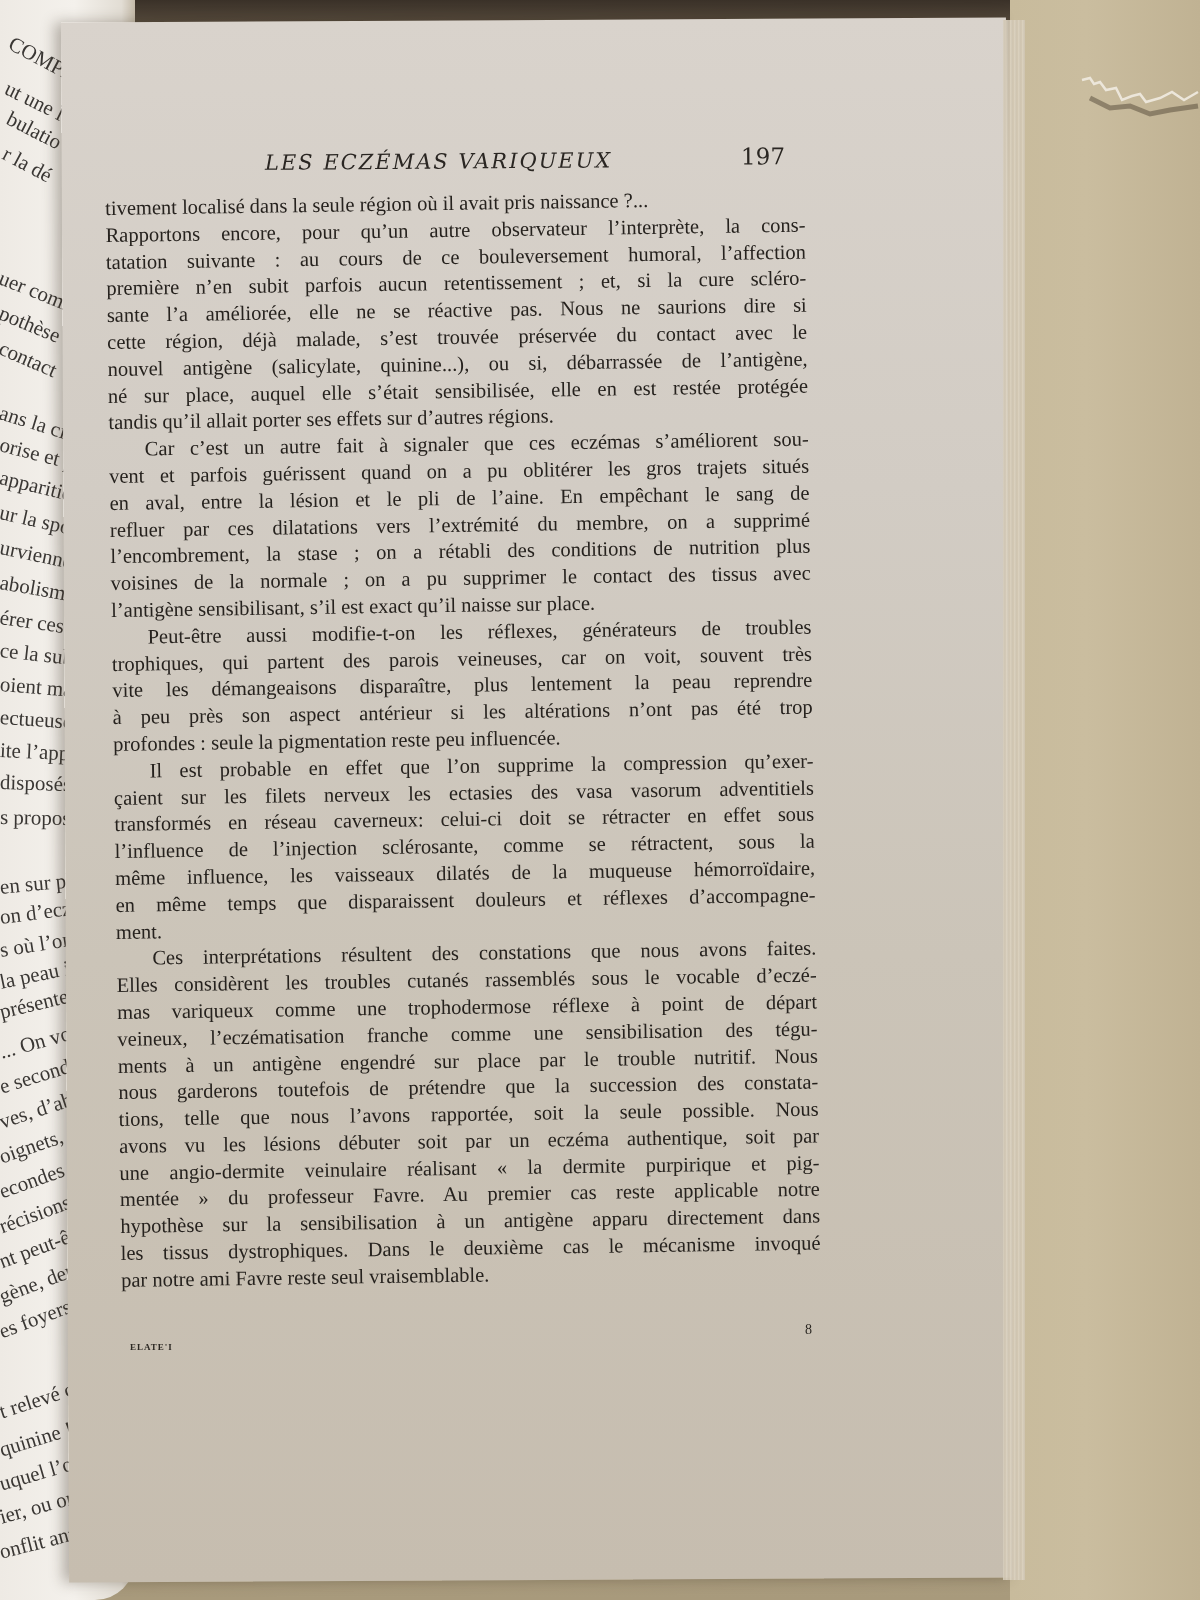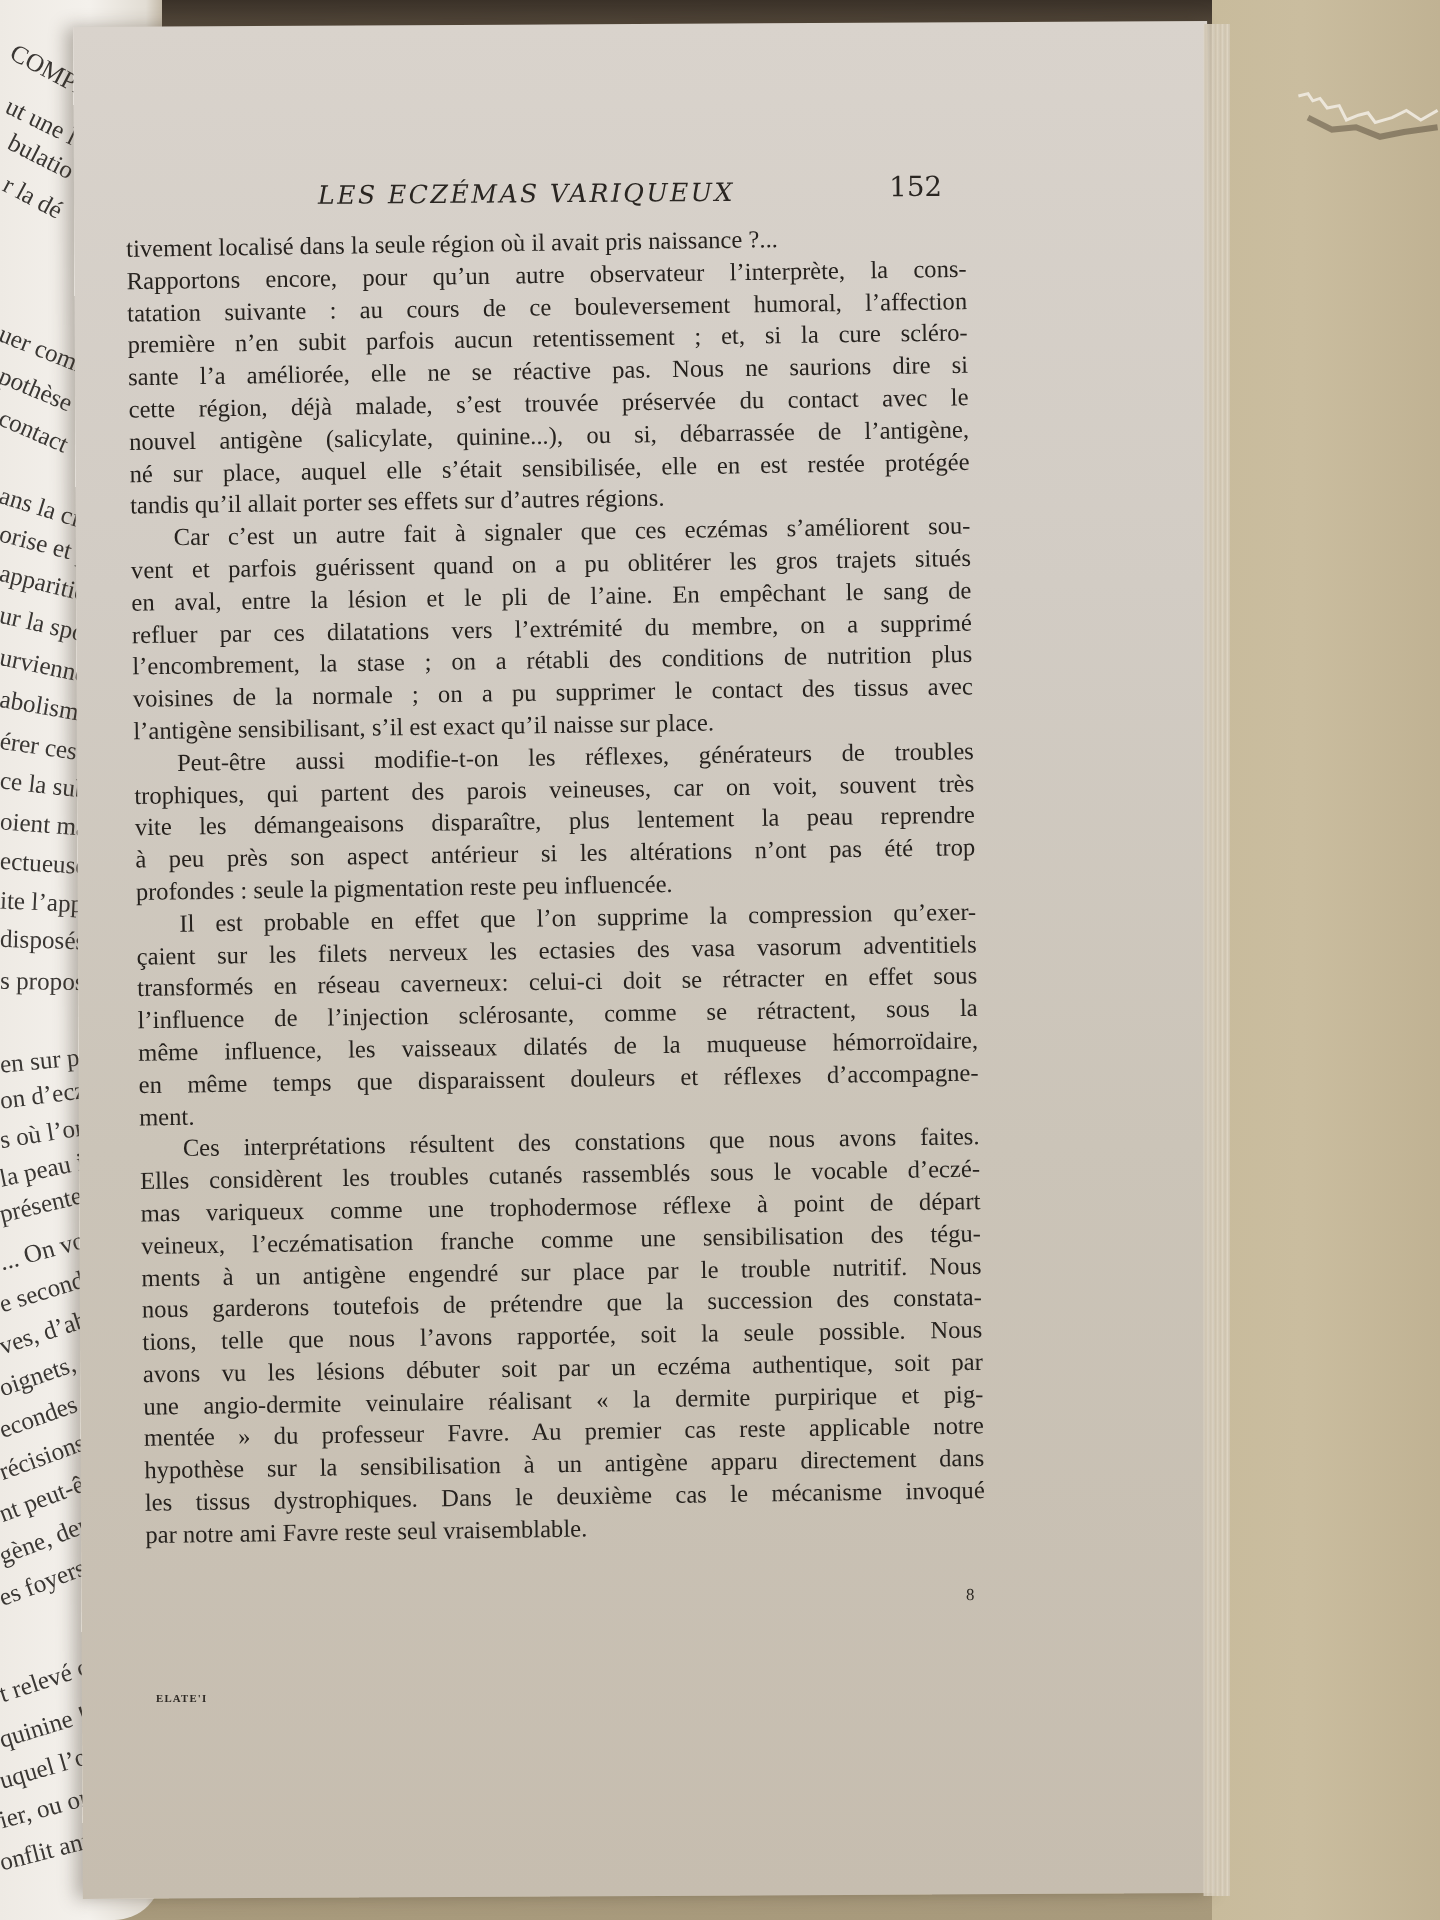--- a/index.html
+++ b/index.html
@@ -64,21 +64,21 @@
       display: block; white-space: nowrap; text-align: justify;
       text-align-last: justify; height: 26.8px;
     }
     .line.last { text-align-last: left; }
     .line.indent { padding-left: 36px; }
     .signature {
       position: absolute; left: 805px; top: 1322px; font-size: 14px; color: #2c2823;
       font-family: "Liberation Serif", serif;
     }
     .printer-mark {
-      position: absolute; left: 130px; top: 1410px; font-size: 9px; color: #2c2823;
+      position: absolute; left: 130px; top: 1342px; font-size: 9px; color: #2c2823;
       font-family: "Liberation Serif", serif; letter-spacing: 1px; font-weight: bold;
     }
   </style>
 </head>
 <body>
 
 <div class="backdrop"></div>
 <div class="right-shadow"></div>
 <svg class="thread" viewBox="0 0 120 50">
   <path d="M2 10 L10 8 L14 14 L20 12 L26 20 L36 18 L42 30 L52 26 L60 24 L66 32 L80 28 L92 22 L104 30 L118 22" stroke="#ece6da" stroke-width="2.5" fill="none"></path>
@@ -125,21 +125,21 @@
     <span class="left-line" style="left: 0px; top: 1472px; transform: rotate(-16.2deg);">uquel l’orga</span>
     <span class="left-line" style="left: 0px; top: 1505px; transform: rotate(-15.3deg);">ier, ou ont-elle</span>
     <span class="left-line" style="left: 0px; top: 1540px; transform: rotate(-14.4deg);">onflit antig</span>
   </div>
 
 <div class="page"></div>
 <div class="page-edge"></div>
 
 <div class="header">
   <span class="running-title">LES ECZÉMAS VARIQUEUX</span>
-  <span class="page-number">152</span>
+  <span class="page-number">197</span>
 </div>
 
 <div class="text-block" id="textBlock">
     <span class="line last">tivement localisé dans la seule région où il avait pris naissance ?...</span>
     <span class="line">Rapportons encore, pour qu’un autre observateur l’interprète, la cons-</span>
     <span class="line">tatation suivante : au cours de ce bouleversement humoral, l’affection</span>
     <span class="line">première n’en subit parfois aucun retentissement ; et, si la cure scléro-</span>
     <span class="line">sante l’a améliorée, elle ne se réactive pas. Nous ne saurions dire si</span>
     <span class="line">cette région, déjà malade, s’est trouvée préservée du contact avec le</span>
     <span class="line">nouvel antigène (salicylate, quinine...), ou si, débarrassée de l’antigène,</span>

